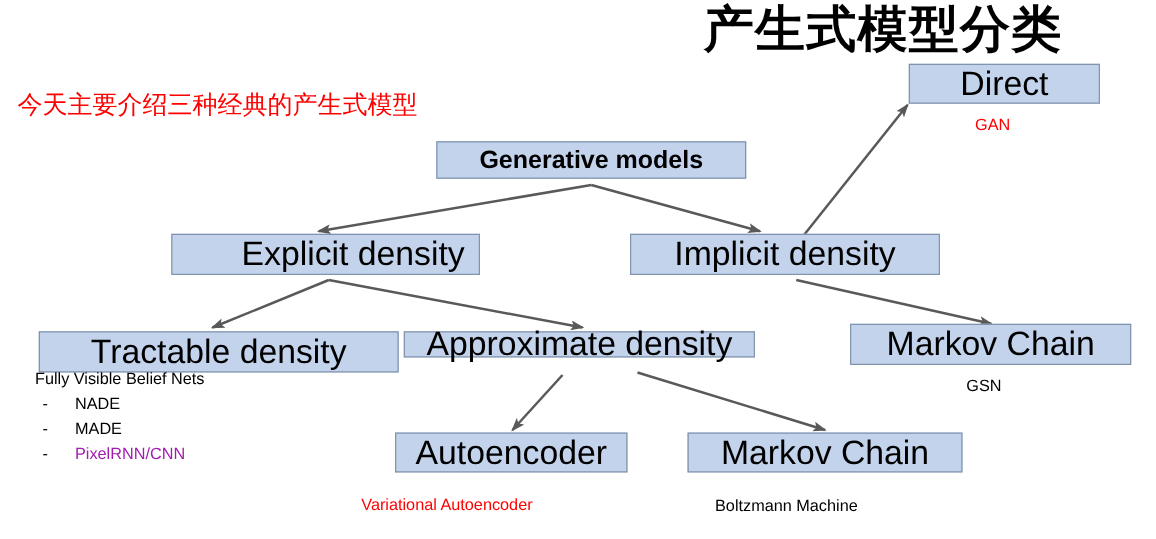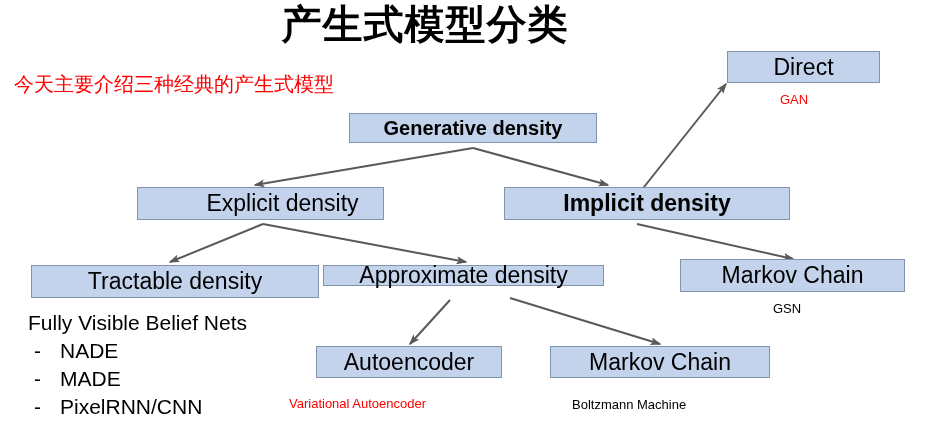--- a/index.html
+++ b/index.html
@@ -25,21 +25,21 @@
   }
   .node {
     position: absolute;
     background: #c3d3ec;
     border: 1px solid #8094ad;
     box-sizing: border-box;
     display: flex;
     align-items: center;
     justify-content: center;
     color: #000000;
-    font-size: 23px;
+    font-size: 27px;
     line-height: 1;
     white-space: nowrap;
   }
   .node.bold {
     font-weight: bold;
     font-size: 20px;
   }
   .caption {
     position: absolute;
     color: #000000;
@@ -48,41 +48,41 @@
     line-height: 1;
   }
   .caption.red {
     color: #ff0000;
   }
   .title {
     position: absolute;
     left: 0;
     top: 2px;
     width: 850px;
-    text-align: center;
+    text-align: right;
     font-size: 40px;
     font-weight: bold;
     color: #000000;
     letter-spacing: 1px;
     line-height: 1.1;
   }
   .subtitle {
     position: absolute;
     left: 14px;
     top: 74px;
     color: #ff0000;
     font-size: 20px;
     white-space: nowrap;
     line-height: 1;
   }
   .list-block {
     position: absolute;
     left: 28px;
-    top: 312px;
-    font-size: 21px;
+    top: 296px;
+    font-size: 13px;
     color: #000000;
     line-height: 1;
   }
   .list-head {
     margin: 0 0 7px 0;
     white-space: nowrap;
   }
   .list-row {
     display: flex;
     margin: 0 0 7px 0;
@@ -92,21 +92,21 @@
     width: 32px;
     flex: 0 0 32px;
     text-align: left;
     padding-left: 6px;
     box-sizing: border-box;
   }
   .list-item-text {
     color: #000000;
   }
   .list-item-text.red {
-    color: #000000;
+    color: #a21caf;
   }
 </style>
 </head>
 <body>
 
 <div id="slide">
 
   <div class="title">产生式模型分类</div>
 
   <div class="subtitle">今天主要介绍三种经典的产生式模型</div>
@@ -129,28 +129,28 @@
     <path d="M640,192 L726,84" stroke="#595959" stroke-width="2" fill="none" marker-end="url(#ah)"></path>
 
     <path d="M637,224 L793,259" stroke="#595959" stroke-width="2" fill="none" marker-end="url(#ah)"></path>
 
     <path d="M450,300 L410,344" stroke="#595959" stroke-width="2" fill="none" marker-end="url(#ah)"></path>
 
     <path d="M510,298 L660,344" stroke="#595959" stroke-width="2" fill="none" marker-end="url(#ah)"></path>
   </svg>
 
   <div class="node bold" style="left:349px; top:113px; width:248px; height:30px;">
-    <span>Generative density</span>
+    <span>Generative models</span>
   </div>
 
   <div class="node" style="left:137px; top:187px; width:247px; height:33px;padding-left:44px;">
     <span>Explicit density</span>
   </div>
 
-  <div class="node" style="left:504px; top:187px; width:286px; height:33px;font-weight:bold;">
+  <div class="node" style="left:504px; top:187px; width:248px; height:33px;">
     <span>Implicit density</span>
   </div>
 
   <div class="node" style="left:727px; top:51px; width:153px; height:32px;">
     <span>Direct</span>
   </div>
 
   <div class="caption red" style="left:780px; top:93px;">GAN</div>
 
   <div class="node" style="left:31px; top:265px; width:288px; height:33px;">

